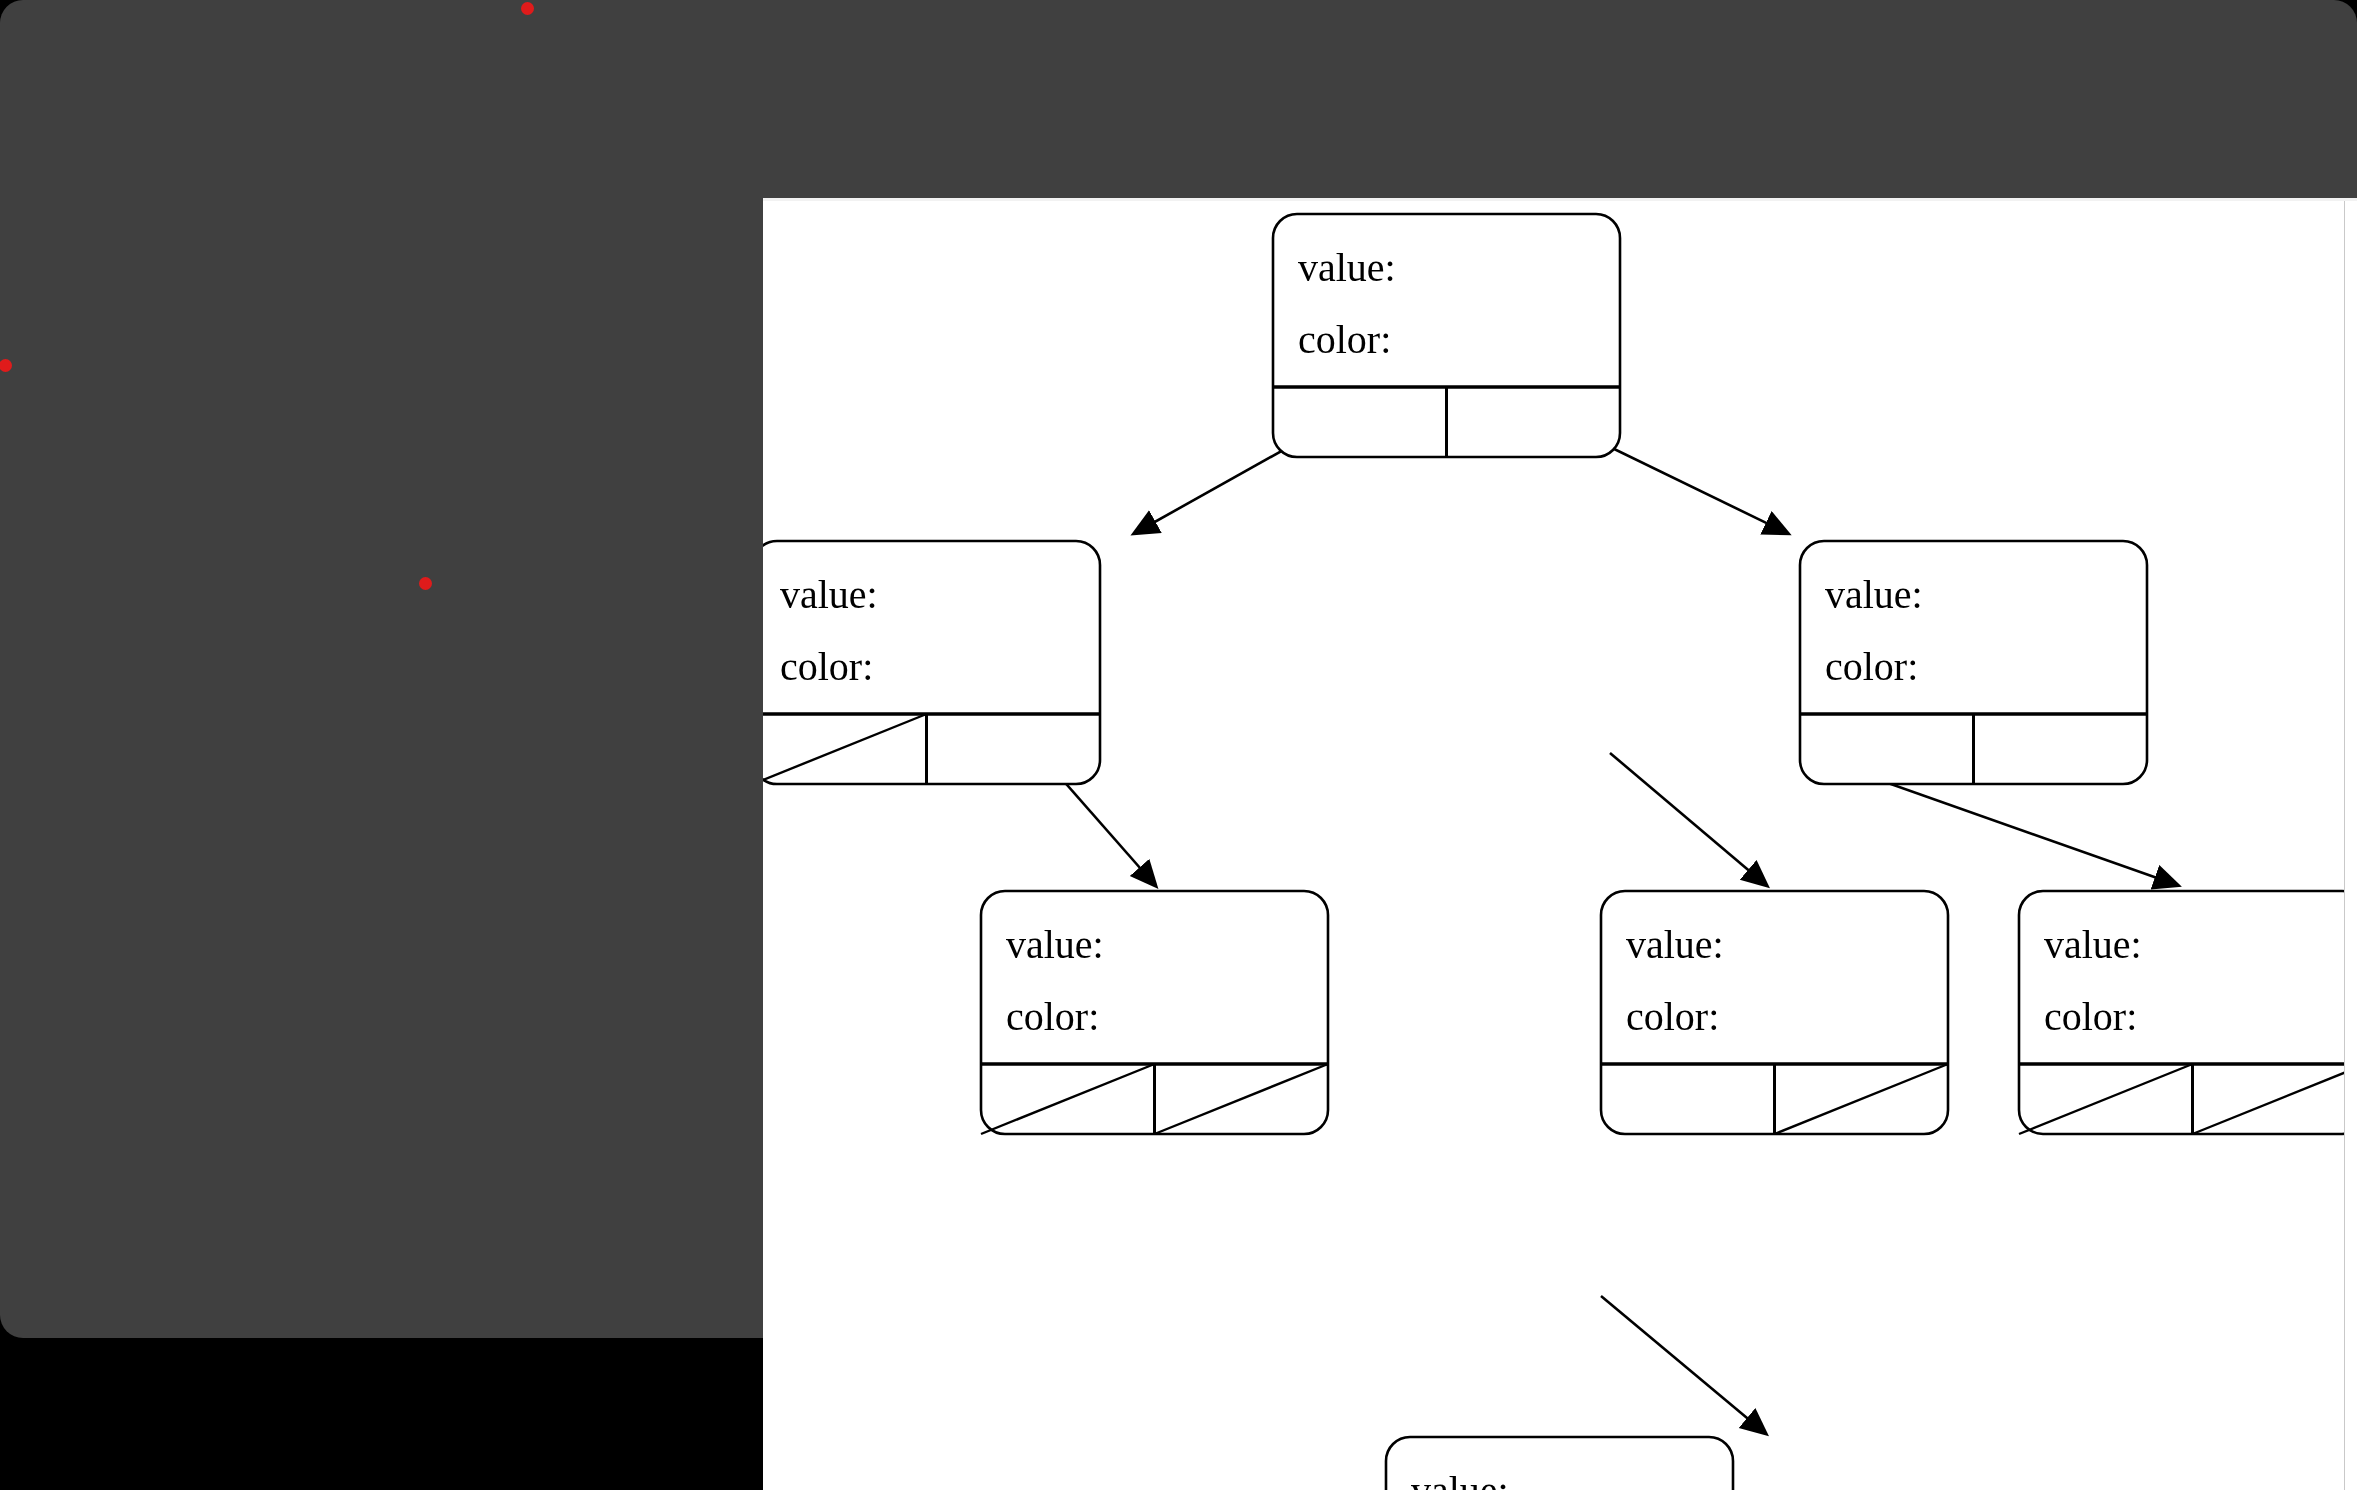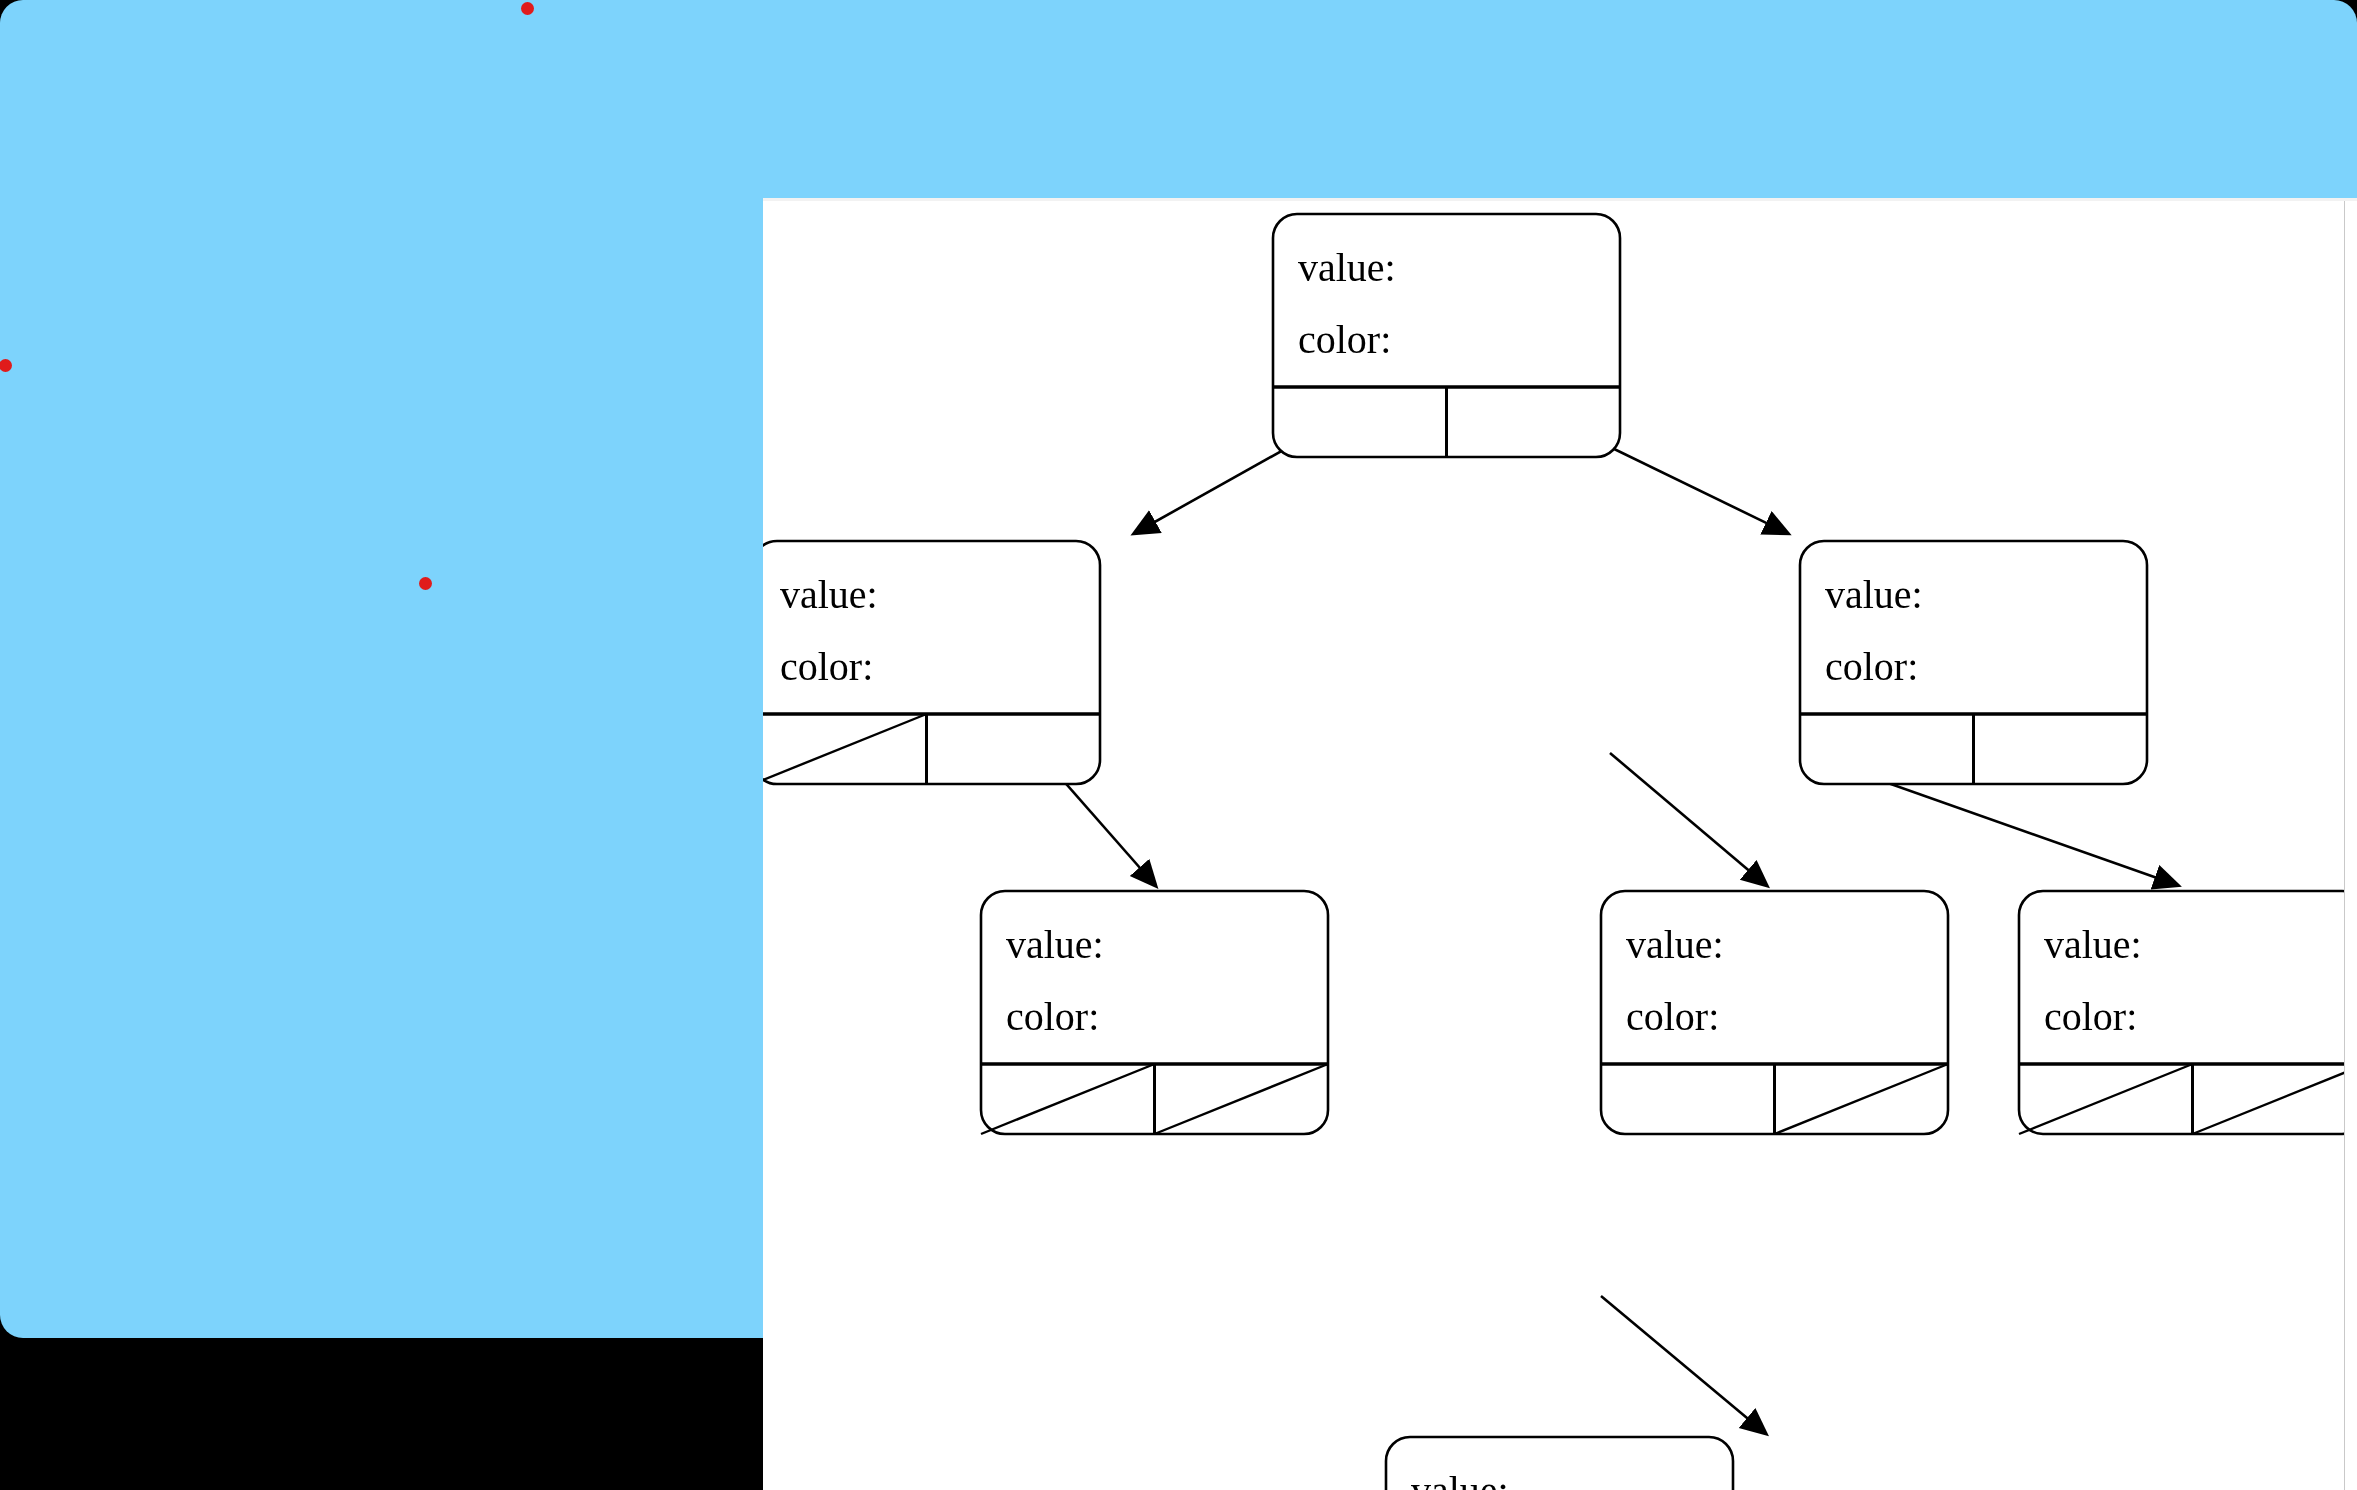--- a/index.html
+++ b/index.html
@@ -14,21 +14,21 @@
     position: relative;
     overflow: hidden;
     font-family: "Liberation Serif", "DejaVu Serif", serif;
   }
 
   #screen {
     position: absolute;
     left: 0; top: 0;
     width: 2357px;
     height: 1338px;
-    background: #7dd3fc;
+    background: #404040;
     border-radius: 23px;
   }
 
   
   .marker-dot {
     position: absolute;
     width: 13px;
     height: 13px;
     border-radius: 50%;
     background: #e01b1b;

